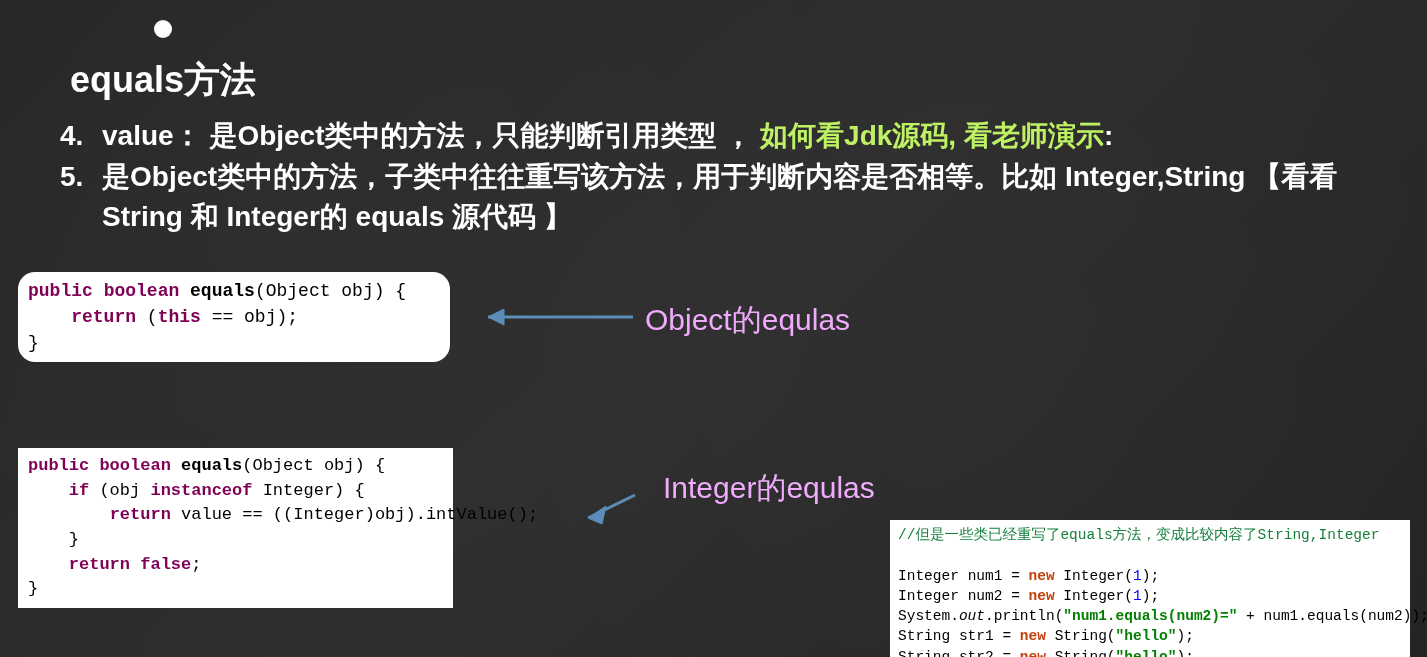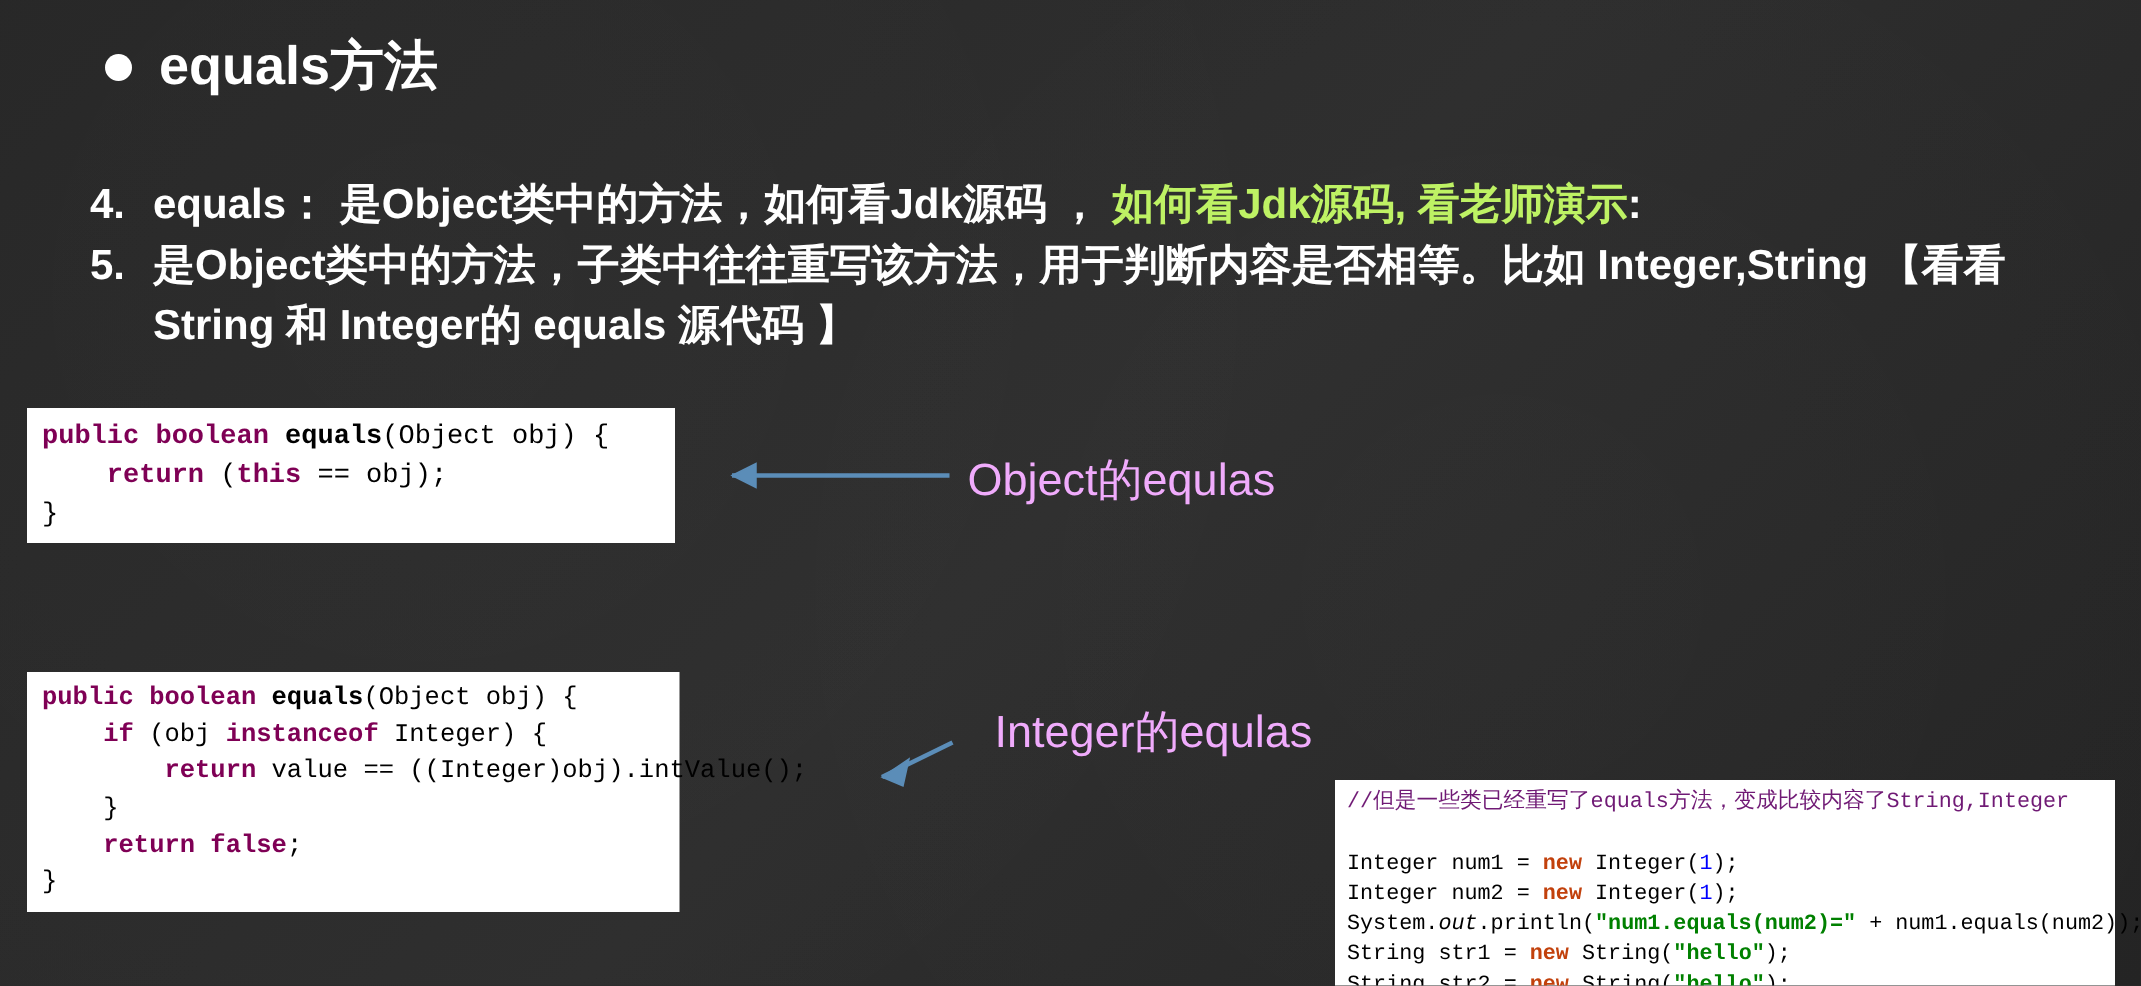--- a/index.html
+++ b/index.html
@@ -16,20 +16,21 @@
     position: relative;
     overflow: hidden;
   }
   .header {
     position: absolute;
     top: 20px;
     left: 70px;
     display: flex;
     align-items: center;
     gap: 18px;
+    flex-direction: column;
   }
   .bullet {
     width: 18px;
     height: 18px;
     border-radius: 50%;
     background: #fff;
     flex-shrink: 0;
   }
   .title {
     font-size: 36px;
@@ -52,26 +53,26 @@
   .code-box {
     background: #fff;
     color: #000;
     font-family: "Consolas", "Courier New", monospace;
     font-size: 18px;
     line-height: 1.45;
     padding: 6px 10px;
     white-space: pre;
     display: inline-block;
   }
-  .code-box-1 { position: absolute; top: 272px; left: 18px; width: 432px; }
+  .code-box-1 { position: absolute; top: 272px; left: 18px; width: 432px; border-radius: 17px; }
   .code-box-2 { position: absolute; top: 448px; left: 18px; width: 435px; font-size: 17px; }
   .code-box-3 { position: absolute; top: 520px; left: 890px; width: 520px; font-size: 14.5px; line-height: 1.4; padding: 5px 8px; }
   .kw { color: #7f0055; font-weight: bold; }
   .kw2 { color: #c2410c; font-weight: bold; }
-  .comment-green { color: #701a75; }
+  .comment-green { color: #15803d; }
   .str { color: #008000; font-weight: bold; }
   .out-it { font-style: italic; text-align: center; }
   .label-text {
     position: absolute;
     color: #f0abfc;
     font-size: 30px;
     font-family: "Microsoft YaHei", sans-serif;
   }
   .label-1 { top: 300px; left: 645px; }
   .label-2 { top: 468px; left: 663px; }
@@ -86,21 +87,21 @@
 
 <div class="header">
   <div class="bullet"></div>
   <div class="title">equals方法</div>
 </div>
 
 <div class="points">
   <div class="point-row">
     <div class="point-num">4.</div>
     <div class="point-text">
-      <span>equals：  是Object类中的方法，如何看Jdk源码 ， </span><span class="highlight-yellow">如何看Jdk源码, 看老师演示</span><span>:</span>
+      <span>value：  是Object类中的方法，只能判断引用类型 ， </span><span class="highlight-yellow">如何看Jdk源码, 看老师演示</span><span>:</span>
     </div>
   </div>
   <div class="point-row">
     <div class="point-num">5.</div>
     <div class="point-text">是Object类中的方法，子类中往往重写该方法，用于判断内容是否相等。比如 Integer,String 【看看String 和 Integer的 equals 源代码 】</div>
   </div>
 </div>
 
 <div class="code-box code-box-1"><span class="kw">public</span> <span class="kw">boolean</span> <span style="font-weight:bold">equals</span><span>(Object obj) {</span>
     <span class="kw">return</span> (<span class="kw">this</span><span> == obj);</span>

